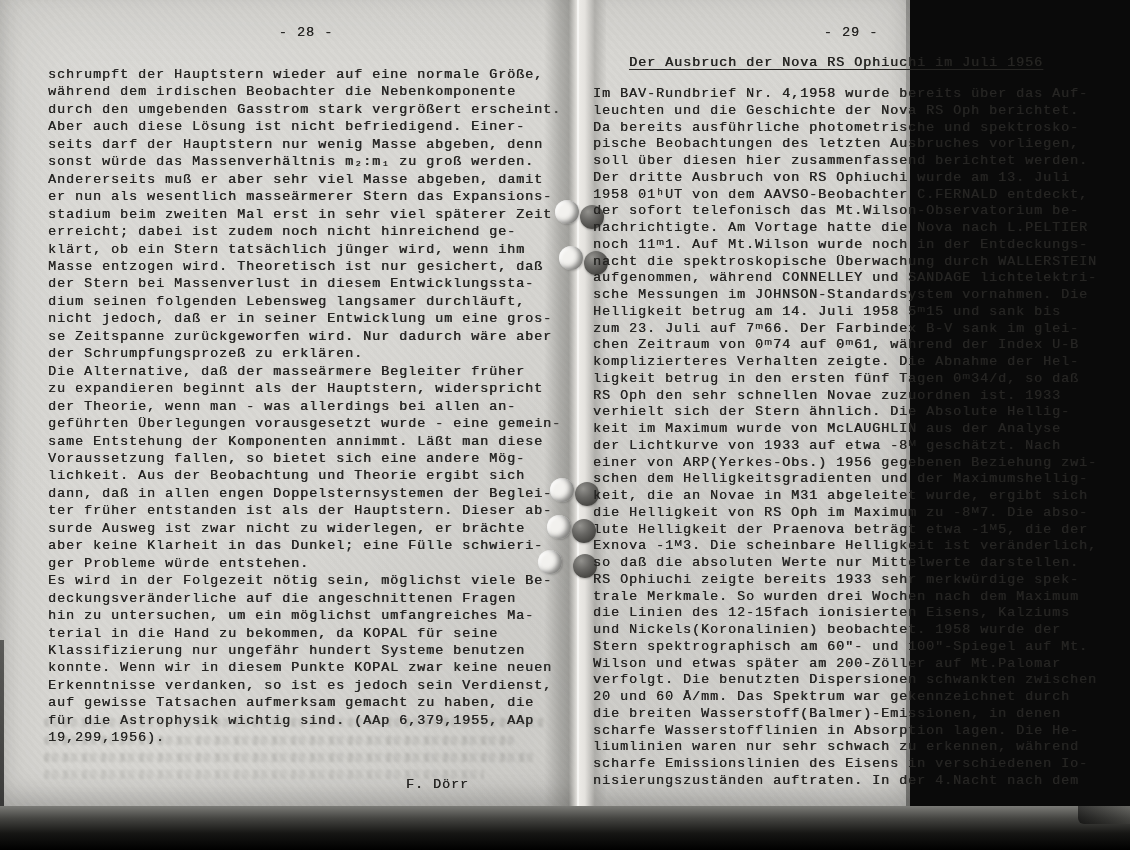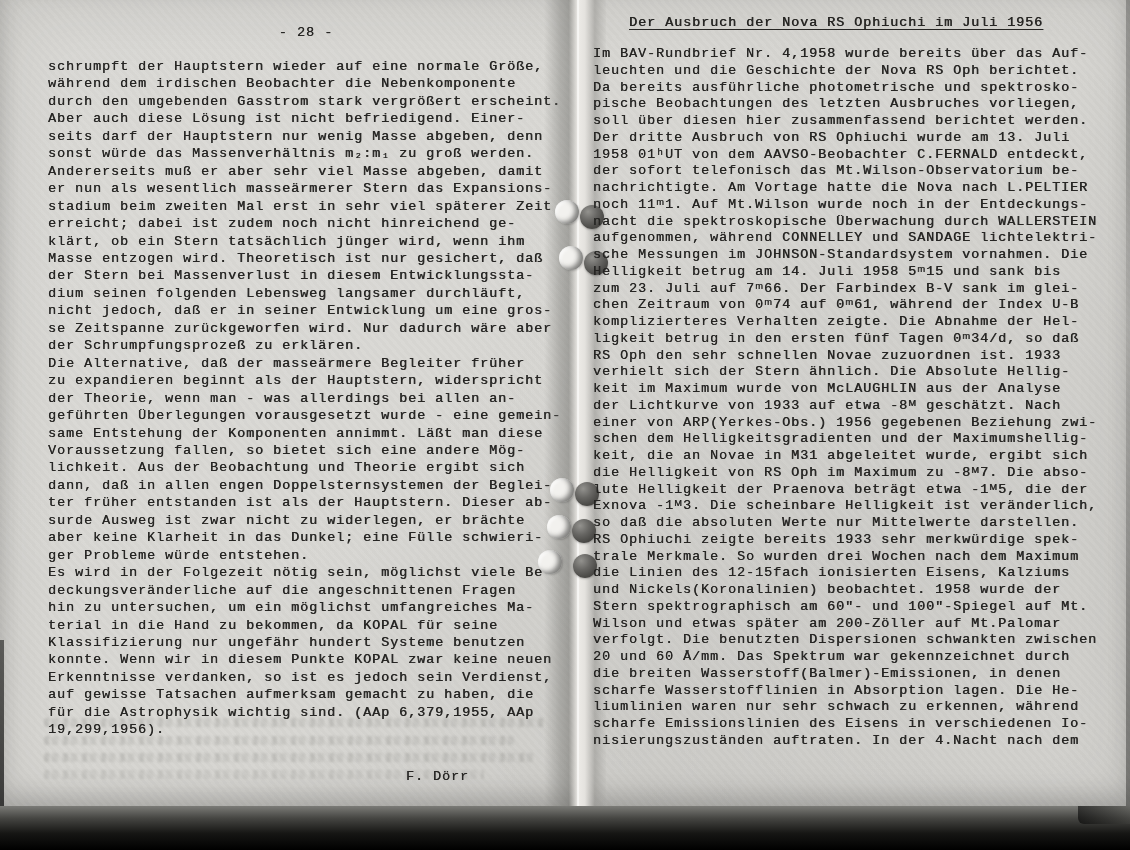--- a/index.html
+++ b/index.html
@@ -5,21 +5,21 @@
   html,body{margin:0;padding:0;}
   body{
     width:1130px;height:850px;overflow:hidden;
     background:#0a0a0a;
     font-family:"Liberation Mono","DejaVu Sans Mono",monospace;
   }
   .scan{position:relative;width:1130px;height:850px;background:#0a0a0a;}
 
   
   .paper{
-    position:absolute;left:0;top:0;width:1130px;height:810px;
+    position:absolute;left:0;top:0;width:910px;height:810px;
     background-color:#d8d7d3;
     background-image:
       radial-gradient(circle at 18% 25%, rgba(255,255,255,0.06), transparent 45%),
       radial-gradient(circle at 85% 65%, rgba(0,0,0,0.05), transparent 50%),
       radial-gradient(circle at 55% 90%, rgba(0,0,0,0.04), transparent 40%),
       repeating-linear-gradient(49deg, rgba(0,0,0,0.016) 0 3px, rgba(255,255,255,0.016) 3px 6px);
     box-shadow:inset 0 0 70px rgba(0,0,0,0.10), inset 0 -14px 22px rgba(0,0,0,0.18);
   }
   .edge-left{position:absolute;left:0;top:640px;width:4px;height:170px;
     background:linear-gradient(#3a3a38, #111);opacity:.75;}
@@ -69,21 +69,21 @@
   .page-right{left:593px;width:516px;}
   .page-number{
     margin-top:25px;text-align:center;
     font-size:13.5px;letter-spacing:1px;
     text-shadow:0.35px 0 rgba(32,32,30,0.85);
   }
   .body{
     font-size:13.5px;letter-spacing:0.9px;white-space:pre;
     text-shadow:0.35px 0 rgba(32,32,30,0.85);
   }
-  .page-left .body{margin-top:18px;line-height:17.45px;}
+  .page-left .body{margin-top:26px;line-height:17.45px;}
   .page-right .body{line-height:16.75px;}
   .article-title{
     margin-top:15px;margin-left:36px;margin-bottom:8px;
     font-size:13.5px;letter-spacing:0.9px;white-space:pre;
     text-decoration:underline;text-underline-offset:3px;text-decoration-thickness:1.4px;
     text-shadow:0.4px 0 rgba(32,32,30,0.9);
   }
   .page-right .body{margin-top:16px;}
   .signature{
     margin-top:30px;margin-left:358px;
@@ -126,20 +126,21 @@
     <div class="hole hole-white" style="left:559px;top:246px;"></div>
     <div class="hole hole-dark" style="left:584px;top:251px;"></div>
     <div class="hole hole-white" style="left:550px;top:478px;"></div>
     <div class="hole hole-dark" style="left:575px;top:482px;"></div>
     <div class="hole hole-white" style="left:547px;top:515px;"></div>
     <div class="hole hole-dark" style="left:572px;top:519px;"></div>
     <div class="hole hole-white" style="left:538px;top:550px;"></div>
     <div class="hole hole-dark" style="left:573px;top:554px;"></div>
 
     <section class="page page-right">
+      <div class="page-number">- 29 -</div>
       <div class="article-title">Der Ausbruch der Nova RS Ophiuchi im Juli 1956</div>
       <div class="body"><div class="line">Im BAV-Rundbrief Nr. 4,1958 wurde bereits über das Auf-</div><div class="line">leuchten und die Geschichte der Nova RS Oph berichtet.</div><div class="line">Da bereits ausführliche photometrische und spektrosko-</div><div class="line">pische Beobachtungen des letzten Ausbruches vorliegen,</div><div class="line">soll über diesen hier zusammenfassend berichtet werden.</div><div class="line">Der dritte Ausbruch von RS Ophiuchi wurde am 13. Juli</div><div class="line">1958 01ʰUT von dem AAVSO-Beobachter C.FERNALD entdeckt,</div><div class="line">der sofort telefonisch das Mt.Wilson-Observatorium be-</div><div class="line">nachrichtigte. Am Vortage hatte die Nova nach L.PELTIER</div><div class="line">noch 11ᵐ1. Auf Mt.Wilson wurde noch in der Entdeckungs-</div><div class="line">nacht die spektroskopische Überwachung durch WALLERSTEIN</div><div class="line">aufgenommen, während CONNELLEY und SANDAGE lichtelektri-</div><div class="line">sche Messungen im JOHNSON-Standardsystem vornahmen. Die</div><div class="line">Helligkeit betrug am 14. Juli 1958 5ᵐ15 und sank bis</div><div class="line">zum 23. Juli auf 7ᵐ66. Der Farbindex B-V sank im glei-</div><div class="line">chen Zeitraum von 0ᵐ74 auf 0ᵐ61, während der Index U-B</div><div class="line">komplizierteres Verhalten zeigte. Die Abnahme der Hel-</div><div class="line">ligkeit betrug in den ersten fünf Tagen 0ᵐ34/d, so daß</div><div class="line">RS Oph den sehr schnellen Novae zuzuordnen ist. 1933</div><div class="line">verhielt sich der Stern ähnlich. Die Absolute Hellig-</div><div class="line">keit im Maximum wurde von McLAUGHLIN aus der Analyse</div><div class="line">der Lichtkurve von 1933 auf etwa -8ᴹ geschätzt. Nach</div><div class="line">einer von ARP(Yerkes-Obs.) 1956 gegebenen Beziehung zwi-</div><div class="line">schen dem Helligkeitsgradienten und der Maximumshellig-</div><div class="line">keit, die an Novae in M31 abgeleitet wurde, ergibt sich</div><div class="line">die Helligkeit von RS Oph im Maximum zu -8ᴹ7. Die abso-</div><div class="line">lute Helligkeit der Praenova beträgt etwa -1ᴹ5, die der</div><div class="line">Exnova -1ᴹ3. Die scheinbare Helligkeit ist veränderlich,</div><div class="line">so daß die absoluten Werte nur Mittelwerte darstellen.</div><div class="line">RS Ophiuchi zeigte bereits 1933 sehr merkwürdige spek-</div><div class="line">trale Merkmale. So wurden drei Wochen nach dem Maximum</div><div class="line">die Linien des 12-15fach ionisierten Eisens, Kalziums</div><div class="line">und Nickels(Koronalinien) beobachtet. 1958 wurde der</div><div class="line">Stern spektrographisch am 60"- und 100"-Spiegel auf Mt.</div><div class="line">Wilson und etwas später am 200-Zöller auf Mt.Palomar</div><div class="line">verfolgt. Die benutzten Dispersionen schwankten zwischen</div><div class="line">20 und 60 Å/mm. Das Spektrum war gekennzeichnet durch</div><div class="line">die breiten Wasserstoff(Balmer)-Emissionen, in denen</div><div class="line">scharfe Wasserstofflinien in Absorption lagen. Die He-</div><div class="line">liumlinien waren nur sehr schwach zu erkennen, während</div><div class="line">scharfe Emissionslinien des Eisens in verschiedenen Io-</div><div class="line">nisierungszuständen auftraten. In der 4.Nacht nach dem</div></div>
     </section>
 
     <div class="edge-left"></div>
     <div class="edge-right"></div>
   </div>
 
   <div class="scan-bottom">
     <div class="notch"></div>

